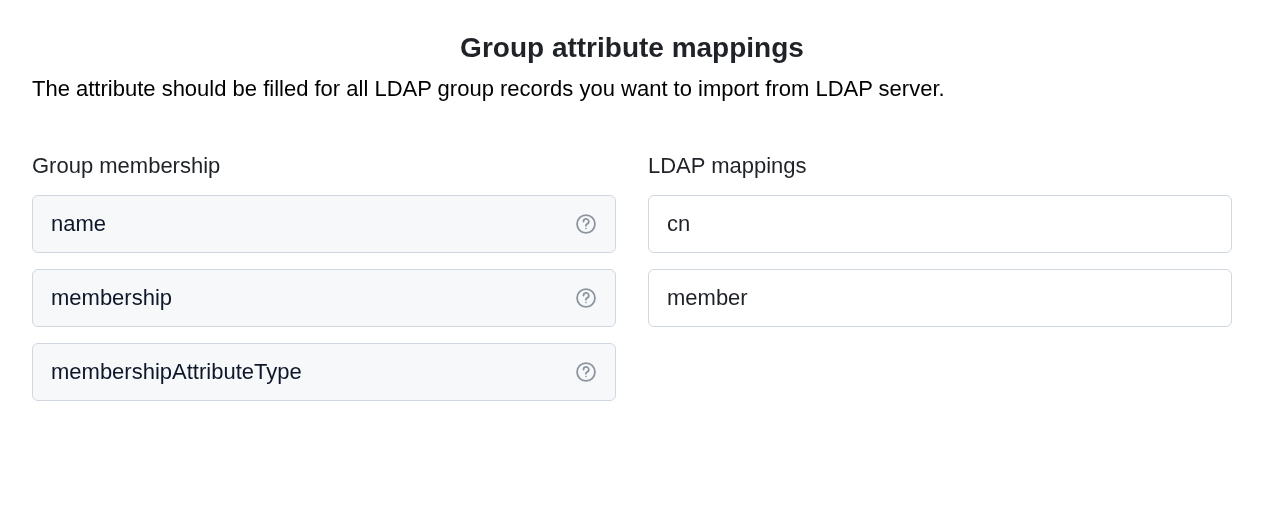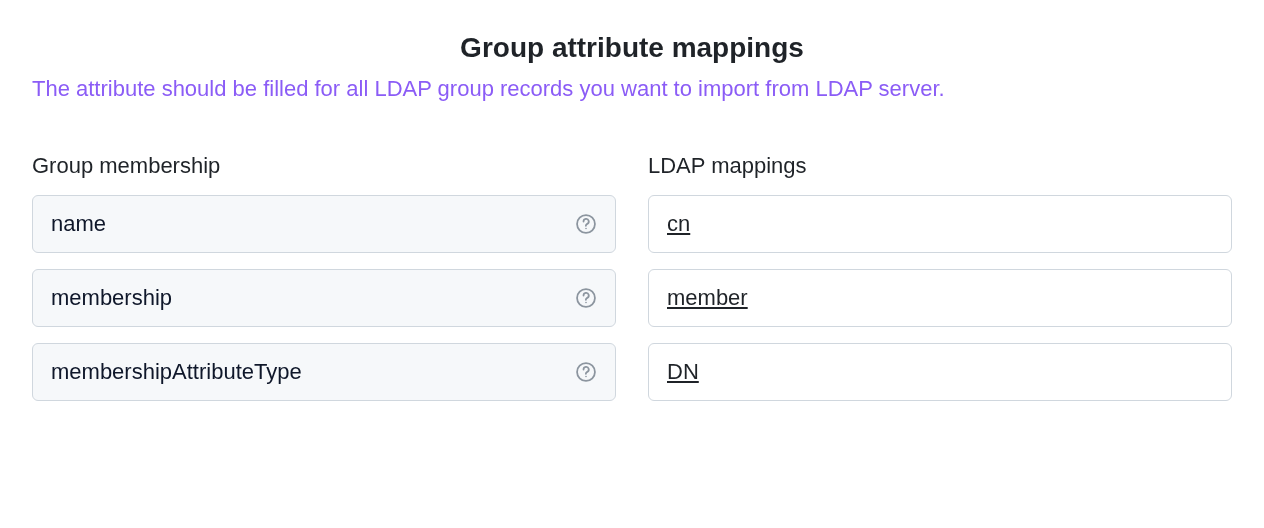--- a/index.html
+++ b/index.html
@@ -17,21 +17,21 @@
     .section-title {
       font-size: 28px;
       font-weight: 600;
       color: #1f2328;
       margin-bottom: 8px;
       text-align: center;
     }
     .section-description {
       font-size: 22px;
       font-weight: 400;
-      color: #8b5cf6;
+      color: #000000;
       line-height: 1.5;
       margin-bottom: 48px;
     }
     .columns {
       display: flex;
       gap: 32px;
     }
     .column {
       flex: 1;
     }
@@ -61,21 +61,20 @@
     .field-input {
       width: 100%;
       background: #ffffff;
       border: 1px solid #d0d7de;
       border-radius: 6px;
       padding: 7px 18px;
       font-size: 22px;
       color: #1f2328;
       font-family: inherit;
       height: 58px;
-      text-decoration: underline;
     }
     .help-icon {
       display: inline-flex;
       align-items: center;
       justify-content: center;
       width: 22px;
       height: 22px;
       color: #8c959f;
       cursor: pointer;
     }
@@ -138,17 +137,14 @@
     <div class="column-header">LDAP mappings</div>
 
     <div class="field-row">
       <input type="text" class="field-input" value="cn" style="">
     </div>
 
     <div class="field-row">
       <input type="text" class="field-input" value="member" style="">
     </div>
 
-    <div class="field-row">
-      <input type="text" class="field-input" value="DN" style="">
-    </div>
   </div>
 </div>
 
 </body></html>

